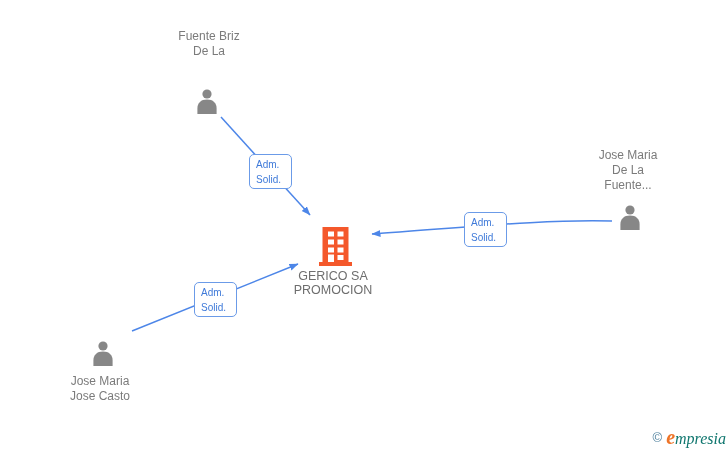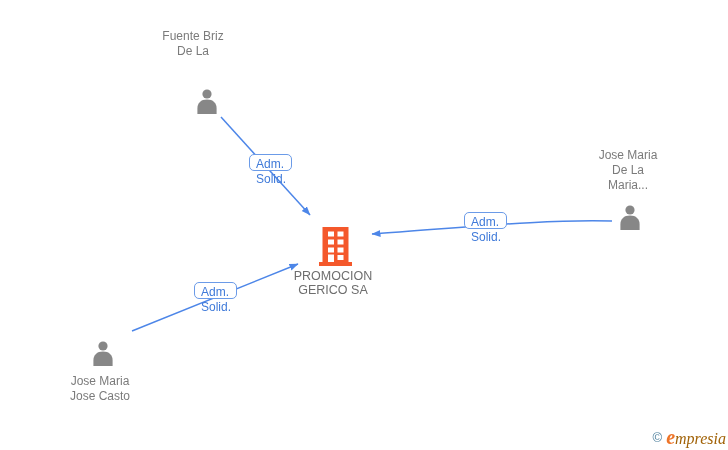--- a/index.html
+++ b/index.html
@@ -17,72 +17,72 @@
   .node-icon { position:absolute; }
 
   .company-name {
     position:absolute; text-align:center;
     color:#6e6e6e; font-size:12.5px; line-height:14px;
   }
   .company-name span { display:block; }
 
   .edge-label {
     position:absolute; box-sizing:border-box;
-    width:43px; height:17px;
+    width:43px; height:35px;
     background:#ffffff; border:1px solid #6b9be8; border-radius:5px;
-    color:#3f7ad9; font-size:12px; line-height:15px;
+    color:#3f7ad9; font-size:10px; line-height:15px;
     padding:2px 4px 2px 6px;
   }
   .edge-label span { display:block; }
 
   .watermark {
     position:absolute; top:426px; right:2px;
     white-space:nowrap; text-align:right;
   }
   .watermark .copy {
     color:#4c7f9c; font-size:13px; vertical-align:2px; margin-right:4px;
   }
   .watermark .brand-initial {
     color:#ee7428; font-family:"Liberation Serif", serif; font-style:italic;
     font-size:20px; font-weight:bold;
   }
   .watermark .brand-rest {
-    color:#a16207; font-family:"Liberation Serif", serif; font-style:italic;
+    color:#0f766e; font-family:"Liberation Serif", serif; font-style:italic;
     font-size:16px;
   }
 </style>
 </head>
 <body>
 
 <div class="canvas">
 
   <svg class="edges-svg">
     <defs>
       <marker id="arrow" markerUnits="userSpaceOnUse" markerWidth="10" markerHeight="8" refX="8.5" refY="3.5" orient="auto">
         <path d="M0 0 L9 3.5 L0 7 Z" fill="#4d86e8"></path>
       </marker>
     </defs>
     <path d="M221 117 L310 215" stroke="#4d86e8" stroke-width="1.5" fill="none" marker-end="url(#arrow)"></path>
     <path d="M612 221 C 545 219 460 228 372 234" stroke="#4d86e8" stroke-width="1.5" fill="none" marker-end="url(#arrow)"></path>
     <path d="M132 331 L298 264" stroke="#4d86e8" stroke-width="1.5" fill="none" marker-end="url(#arrow)"></path>
   </svg>
 
-  <div class="person-name" style="left:128px; top:29px; width:130px;">
+  <div class="person-name" style="left:144px; top:29px; width:130px;">
     <span>Fuente Briz</span>
     <span>De La</span>
   </div>
   <svg class="node-icon" style="left:194px; top:87px;" width="26" height="27" viewBox="0 0 26 27">
     <circle cx="13" cy="7" r="4.6" fill="#878787"></circle>
     <path d="M13 12.6 C7 12.6 3.4 16 3.4 21.4 L3.4 27 L22.6 27 L22.6 21.4 C22.6 16 19 12.6 13 12.6 Z" fill="#878787"></path>
   </svg>
 
   <div class="person-name" style="left:568px; top:148px; width:120px;">
     <span>Jose Maria</span>
     <span>De La</span>
-    <span>Maria...</span>
+    <span>Fuente...</span>
   </div>
   <svg class="node-icon" style="left:617px; top:203px;" width="26" height="27" viewBox="0 0 26 27">
     <circle cx="13" cy="7" r="4.6" fill="#878787"></circle>
     <path d="M13 12.6 C7 12.6 3.4 16 3.4 21.4 L3.4 27 L22.6 27 L22.6 21.4 C22.6 16 19 12.6 13 12.6 Z" fill="#878787"></path>
   </svg>
 
   <svg class="node-icon" style="left:90px; top:339px;" width="26" height="27" viewBox="0 0 26 27">
     <circle cx="13" cy="7" r="4.6" fill="#878787"></circle>
     <path d="M13 12.6 C7 12.6 3.4 16 3.4 21.4 L3.4 27 L22.6 27 L22.6 21.4 C22.6 16 19 12.6 13 12.6 Z" fill="#878787"></path>
   </svg>
@@ -97,22 +97,22 @@
     <rect x="9" y="4.5" width="6" height="5" fill="#ffffff"></rect>
     <rect x="18.5" y="4.5" width="6" height="5" fill="#ffffff"></rect>
     <rect x="9" y="12.5" width="6" height="5" fill="#ffffff"></rect>
     <rect x="18.5" y="12.5" width="6" height="5" fill="#ffffff"></rect>
     <rect x="9" y="20.5" width="6" height="5" fill="#ffffff"></rect>
     <rect x="18.5" y="20.5" width="6" height="5" fill="#ffffff"></rect>
     <rect x="9" y="27.5" width="6" height="7.5" fill="#ffffff"></rect>
     <rect x="18.5" y="28" width="6" height="5" fill="#ffffff"></rect>
   </svg>
   <div class="company-name" style="left:273px; top:269px; width:120px;">
+    <span>GERICO SA</span>
     <span>PROMOCION</span>
-    <span>GERICO SA</span>
   </div>
 
   <div class="edge-label" style="left:249px; top:154px;">
     <span>Adm.</span>
     <span>Solid.</span>
   </div>
   <div class="edge-label" style="left:464px; top:212px;">
     <span>Adm.</span>
     <span>Solid.</span>
   </div>

